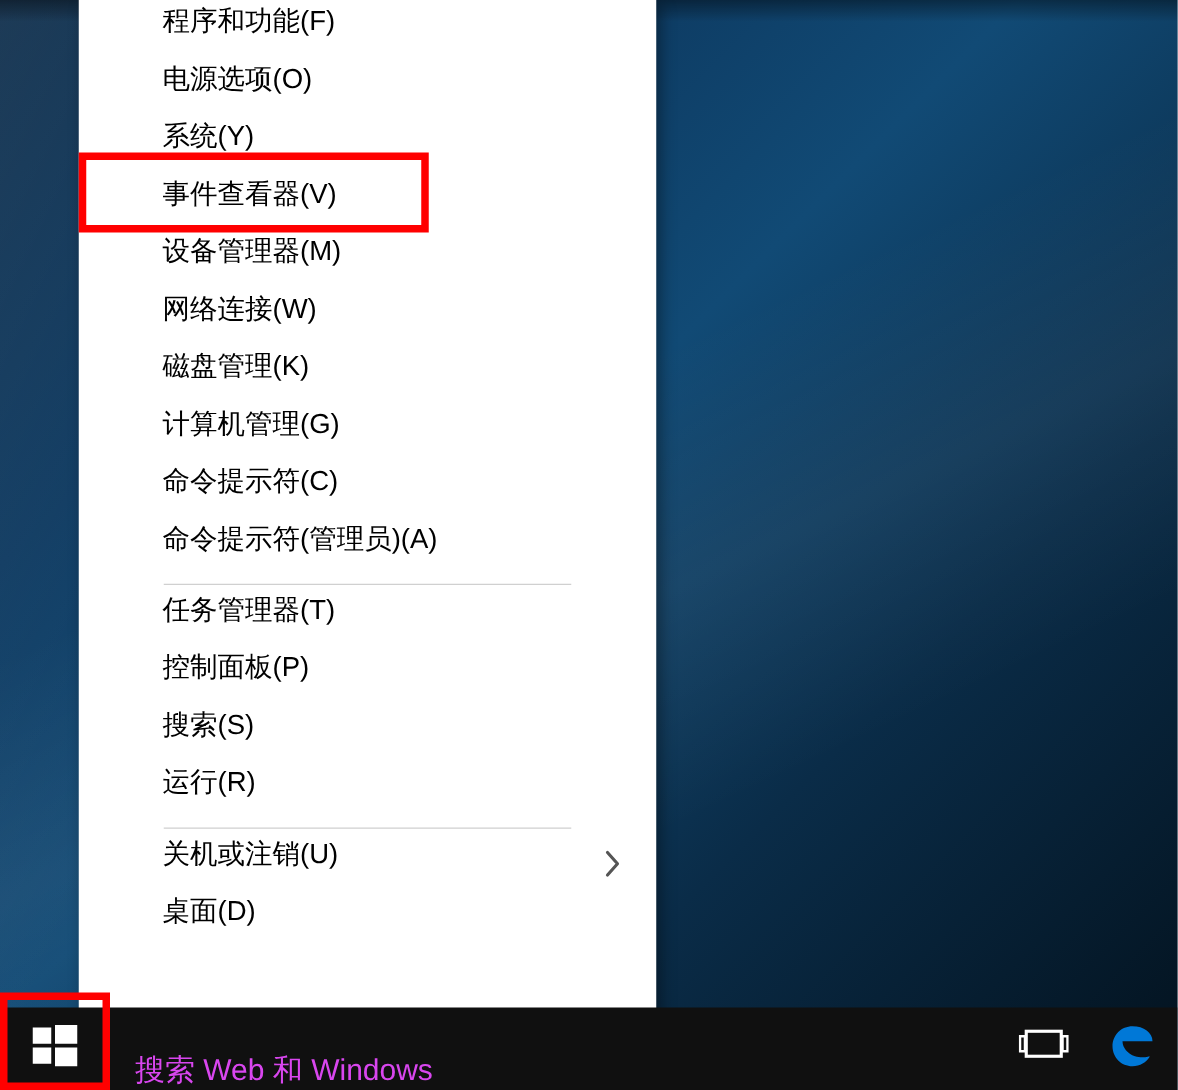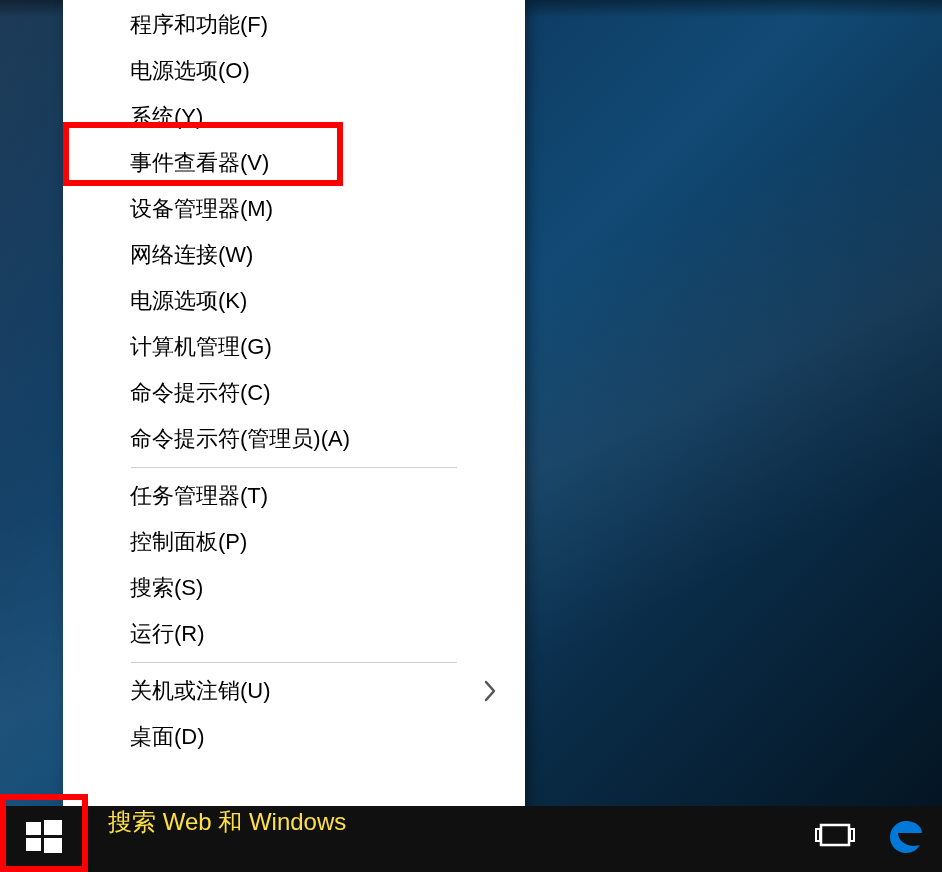--- a/index.html
+++ b/index.html
@@ -40,21 +40,21 @@
       box-shadow: 4px 4px 12px rgba(0,0,0,0.4);
       padding-top: 2px;
       display: flex;
       flex-direction: column;
     }
     .menu-group {
       padding: 0 0;
     }
     .menu-item {
       display: flex;
-      align-items: center;
+      align-items: flex-start;
       height: 46px;
       padding-left: 67px;
       padding-right: 20px;
       font-size: 22px;
       color: #000;
       cursor: default;
       position: relative;
     }
     .menu-item .label {
       flex: 1;
@@ -116,23 +116,23 @@
       justify-content: center;
     }
     .start-button svg {
       width: 36px;
       height: 36px;
     }
     .search-box {
       flex: 0 0 auto;
       height: 66px;
       display: flex;
-      align-items: flex-start;
+      align-items: flex-end;
       padding-left: 20px;
-      color: #fde047;
+      color: #d946ef;
       font-size: 24px;
       width: 640px;
     }
     .task-view {
       width: 70px;
       height: 66px;
       display: flex;
       align-items: center;
       justify-content: center;
       margin-left: auto;
@@ -172,21 +172,21 @@
     <div class="menu-item">
         <span class="label">事件查看器(V)</span>
       </div>
     <div class="menu-item">
         <span class="label">设备管理器(M)</span>
       </div>
     <div class="menu-item">
         <span class="label">网络连接(W)</span>
       </div>
     <div class="menu-item">
-        <span class="label">电源选项(K)</span>
+        <span class="label">磁盘管理(K)</span>
       </div>
     <div class="menu-item">
         <span class="label">计算机管理(G)</span>
       </div>
     <div class="menu-item">
         <span class="label">命令提示符(C)</span>
       </div>
     <div class="menu-item">
         <span class="label">命令提示符(管理员)(A)</span>
       </div>

